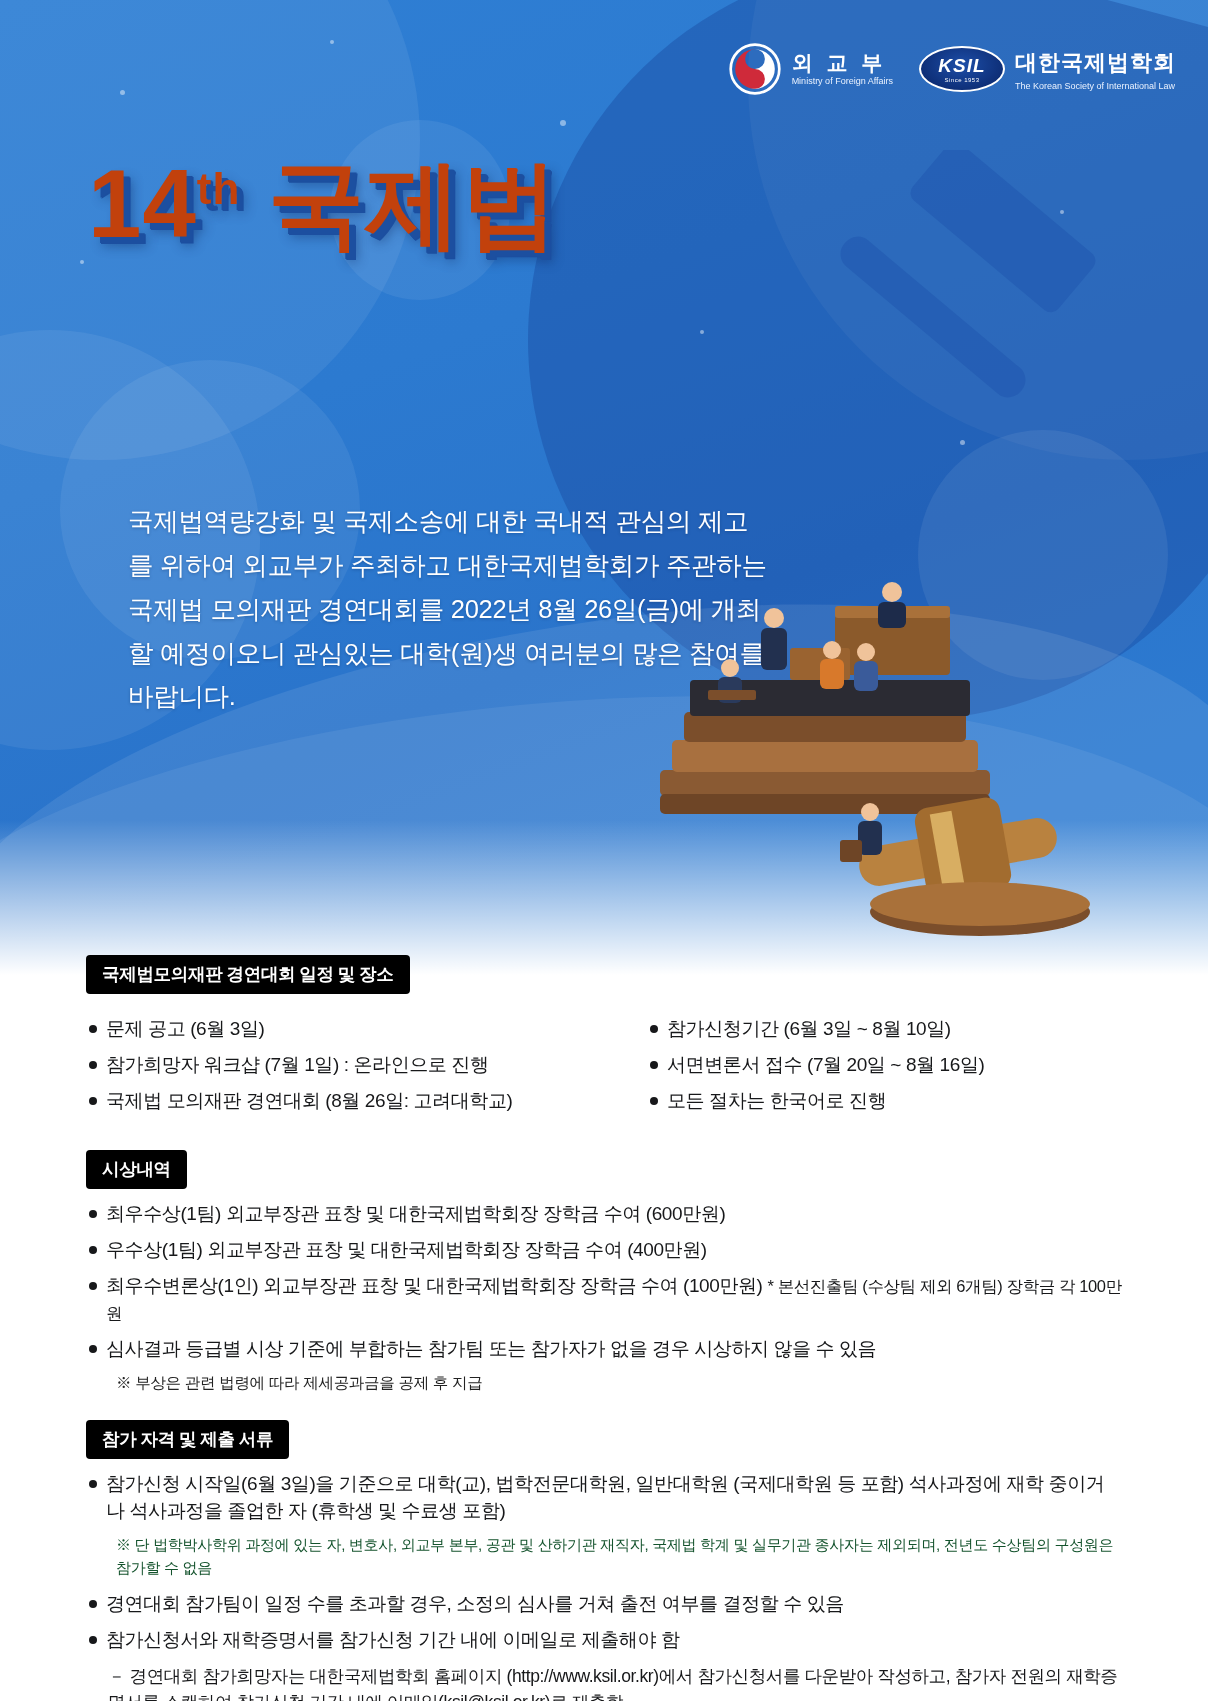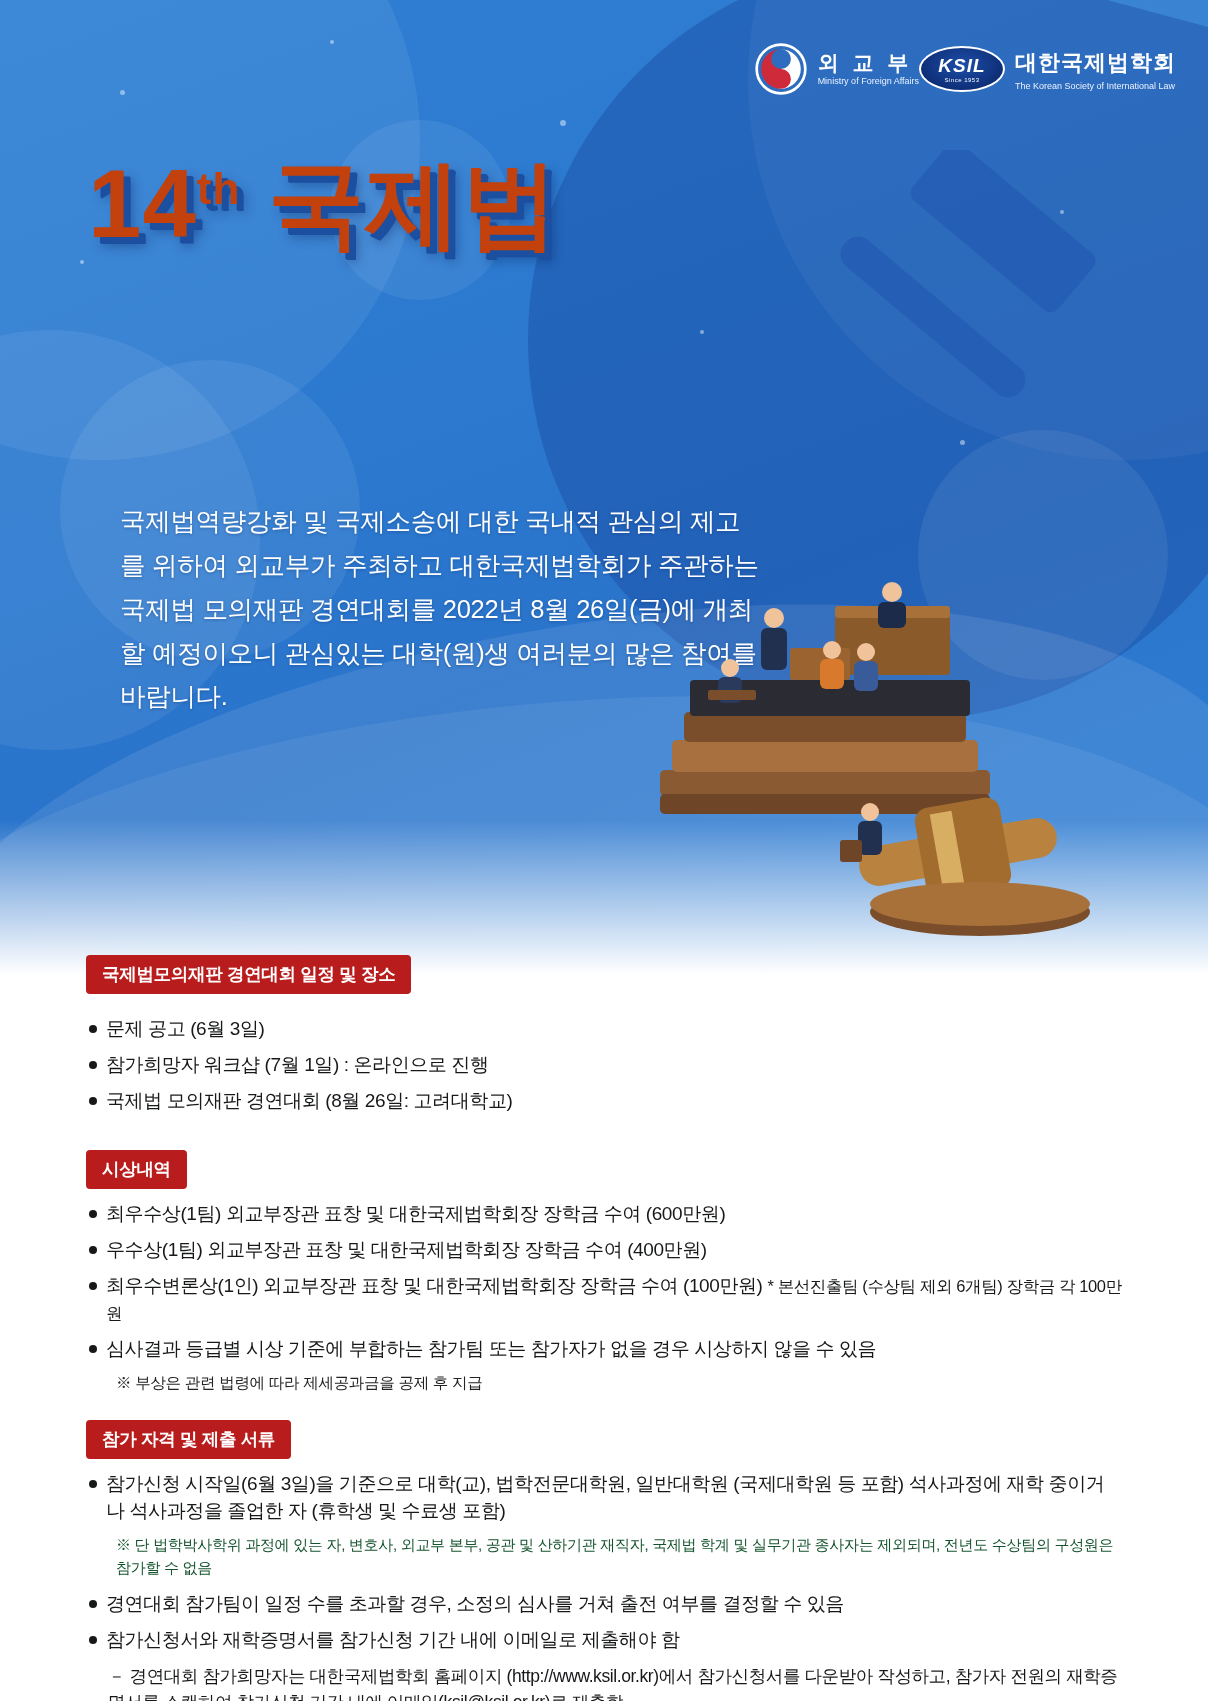--- a/index.html
+++ b/index.html
@@ -54,21 +54,21 @@
 
   
   .gavel-sil {
     position:absolute; right:30px; top:150px; width:420px; height:360px;
     opacity:0.55;
   }
 
   
   .logos {
     position:absolute; right:32px; top:42px;
-    display:flex; align-items:center; z-index:6;
+    display:flex; align-items:center; gap:26px; z-index:6;
   }
   .logo-block { display:flex; align-items:center; gap:10px; }
   .mofa-mark { width:54px; height:54px; position:relative; }
   .mofa-text .kr { color:#fff; font-size:21px; font-weight:bold; letter-spacing:4px; line-height:1.1;}
   .mofa-text .en { color:#eaf2ff; font-size:9px; line-height:1.3; margin-top:2px;}
   .ksil-mark {
     width:86px; height:46px; border-radius:50%;
     background:radial-gradient(ellipse at 50% 40%, #1d4ea8 0%, #0e2f78 70%);
     border:2px solid #ffffff;
     display:flex; flex-direction:column; align-items:center; justify-content:center;
@@ -88,37 +88,38 @@
        6px 6px 0 #1c4fa0,
        7px 7px 0 #1c4fa0,
        8px 9px 12px rgba(10,35,90,0.45);
     white-space:nowrap;
   }
   .title-line .sup { font-size:44px; vertical-align:super; }
   .title-line.second { margin-top:10px; margin-left:22px; }
 
   
   .intro {
-    position:absolute; left:120px; top:500px; width:640px; z-index:5;
+    position:absolute; left:128px; top:500px; width:640px; z-index:5;
     color:#ffffff; font-size:25.5px; line-height:1.72; letter-spacing:-0.3px;
     text-shadow:0 1px 3px rgba(10,40,90,0.35);
   }
 
   
   .illus { position:absolute; left:620px; top:540px; width:520px; height:420px; z-index:5; }
 
   
   .content { position:absolute; left:0; top:955px; width:1208px; padding:0 86px; }
   .sec-head {
     display:inline-block;
-    background:#b91c1c; color:#fff;
+    background:#000000; color:#fff;
     font-size:17.5px; font-weight:bold;
     padding:7px 16px 8px 16px;
     border-radius:4px;
     letter-spacing:-0.3px;
+    font-family:Liberation Serif, serif;
   }
   .sec { margin-bottom:26px; }
   ul.bul { list-style:none; margin:12px 0 0 0; padding:0; }
   ul.bul li {
     position:relative; padding-left:20px; margin-bottom:9px;
     font-size:19px; color:#17181a; letter-spacing:-0.4px; line-height:1.42;
   }
   ul.bul li:before {
     content:""; position:absolute; left:3px; top:9px;
     width:8px; height:8px; border-radius:50%; background:#17181a;
@@ -264,20 +265,27 @@
 <div class="content">
 
   <div class="sec">
     <div class="sec-head">국제법모의재판 경연대회 일정 및 장소</div>
     <div class="two-col">
       <div class="col">
         <ul class="bul tight">
           <li>문제 공고 (6월 3일)</li>
           <li>참가희망자 워크샵 (7월 1일) : 온라인으로 진행</li>
           <li>국제법 모의재판 경연대회 (8월 26일: 고려대학교)</li>
+        </ul>
+      </div>
+      <div class="col right">
+        <ul class="bul tight">
+          <li>참가신청기간 (6월 3일 ~ 8월 10일)</li>
+          <li>서면변론서 접수 (7월 20일 ~ 8월 16일)</li>
+          <li>모든 절차는 한국어로 진행</li>
         </ul>
       </div>
     </div>
   </div>
 
   <div class="sec">
     <div class="sec-head">시상내역</div>
     <ul class="bul">
       <li>최우수상(1팀) 외교부장관 표창 및 대한국제법학회장 장학금 수여 (600만원)</li>
       <li>우수상(1팀) 외교부장관 표창 및 대한국제법학회장 장학금 수여 (400만원)</li>

